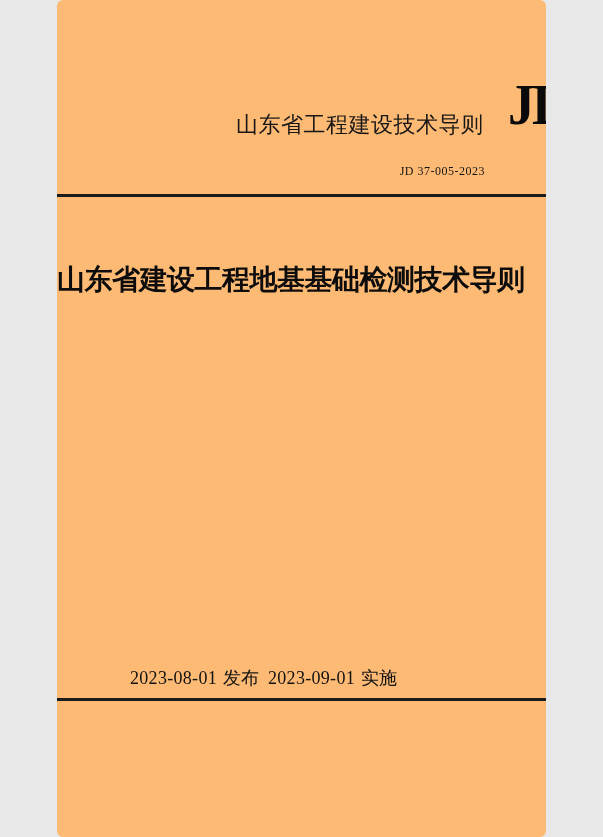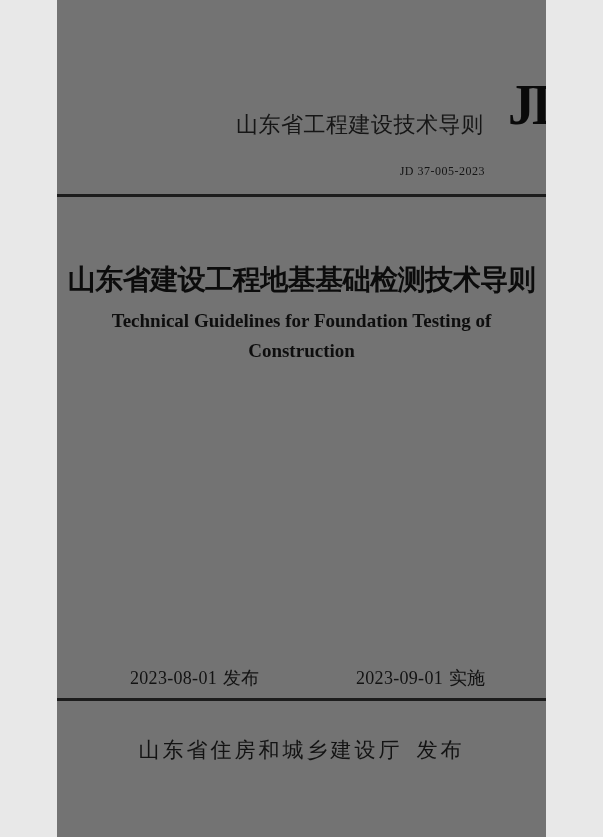--- a/index.html
+++ b/index.html
@@ -5,24 +5,25 @@
   html, body {
     margin: 0;
     padding: 0;
     background: #e8e8e8;
   }
   .page {
     position: relative;
     width: 489px;
     height: 837px;
     margin: 0 auto;
-    background: #737373;
+    background: #fdba74;
     overflow: hidden;
     font-family: "Liberation Serif", serif;
     color: #111111;
+    border-radius: 6px;
   }
   .series-title {
     position: absolute;
     left: 179px;
     top: 110px;
     font-family: "Liberation Sans", sans-serif;
     font-size: 22px;
     letter-spacing: 0.5px;
     color: #161616;
     white-space: nowrap;
@@ -58,21 +59,20 @@
     background: #1c1c1c;
   }
   .rule-top { top: 194px; }
   .rule-bottom { top: 698px; }
   .title-zh {
     position: absolute;
     left: 0;
     right: 0;
     top: 261px;
     margin: 0;
-    text-align: center;
     font-family: "Liberation Serif", serif;
     font-weight: 700;
     font-size: 28px;
     letter-spacing: -0.5px;
     color: #0c0c0c;
     white-space: nowrap;
   }
   .title-en {
     position: absolute;
     left: 0;
@@ -84,24 +84,25 @@
     font-size: 19px;
     line-height: 30px;
     color: #0e0e0e;
   }
   .date-row {
     position: absolute;
     left: 73px;
     right: 61px;
     top: 666px;
     display: flex;
-    justify-content: space-between;
+    justify-content: flex-start;
     font-family: "Liberation Serif", serif;
     font-size: 18px;
     color: #121212;
+    gap: 9px;
   }
   .date-row .date-num { letter-spacing: 0.3px; }
   .date-row .date-label { margin-left: 6px; }
   .publisher {
     position: absolute;
     left: 0;
     right: 0;
     top: 736px;
     text-align: center;
     font-family: "Liberation Sans", sans-serif;
@@ -124,31 +125,27 @@
 
   <div class="logo">JD</div>
 
   <div class="std-code">JD 37-005-2023</div>
 
   <div class="rule rule-top"></div>
 
   <h1 class="title-zh">山东省建设工程地基基础检测技术导则</h1>
 
   <div class="title-en">
-    <div>Technical Guidelines for Foundation Testing of Construction</div>
   </div>
 
   <div class="date-row">
     <div>
       <span class="date-num">2023-08-01</span><span class="date-label">发布</span>
     </div>
     <div>
       <span class="date-num">2023-09-01</span><span class="date-label">实施</span>
     </div>
   </div>
 
   <div class="rule rule-bottom"></div>
 
-  <div class="publisher">
-    <span>山东省住房和城乡建设厅</span><span class="gap"></span><span>发布</span>
-  </div>
 
 </div>
 
 </body></html>

